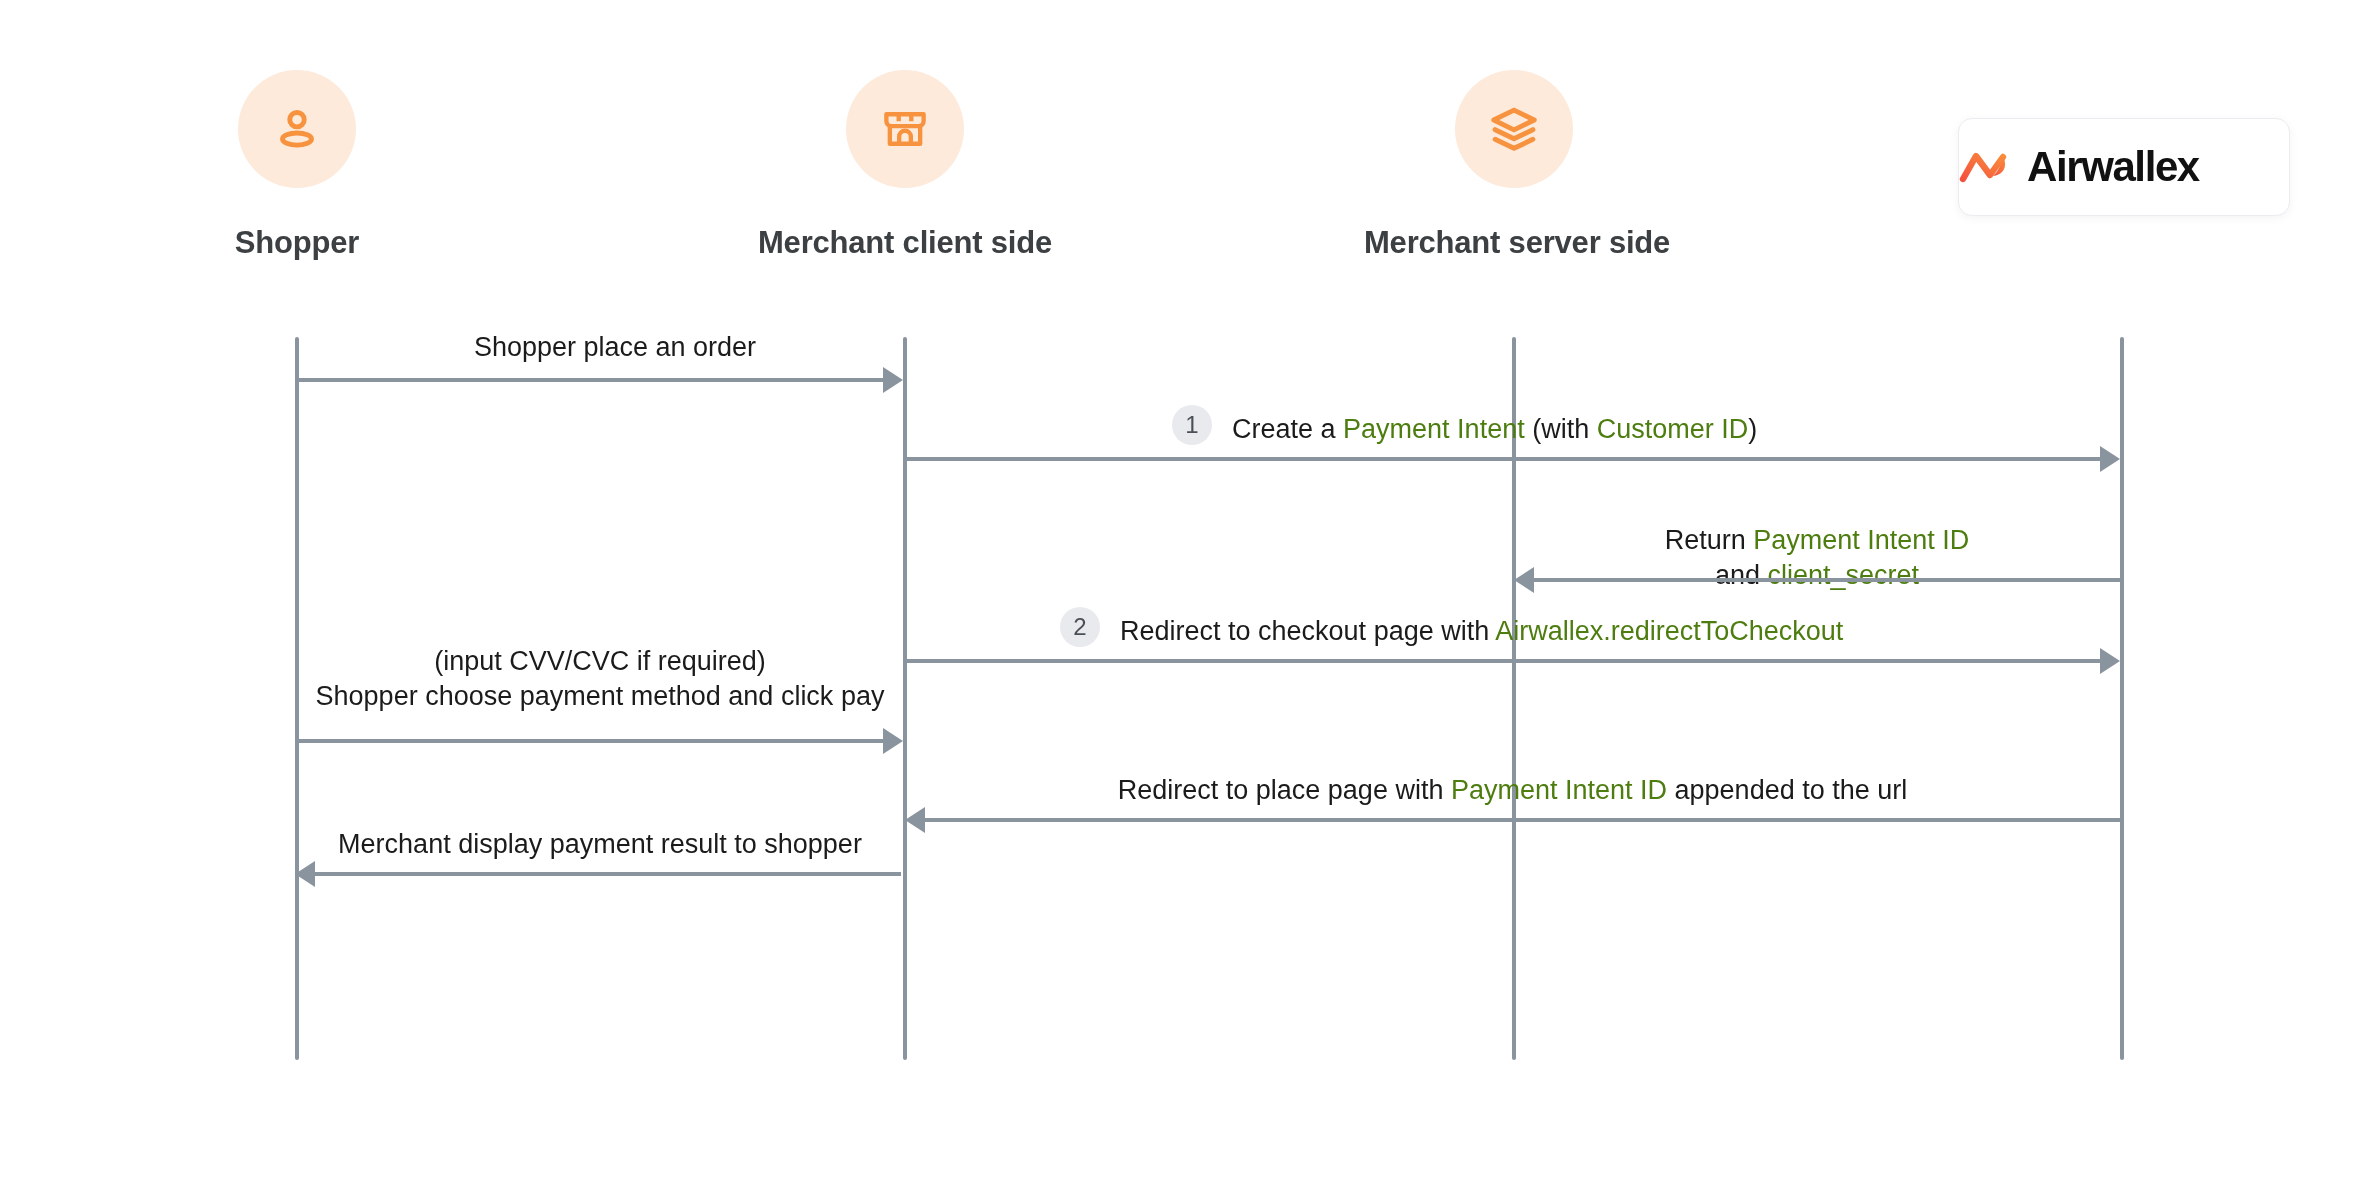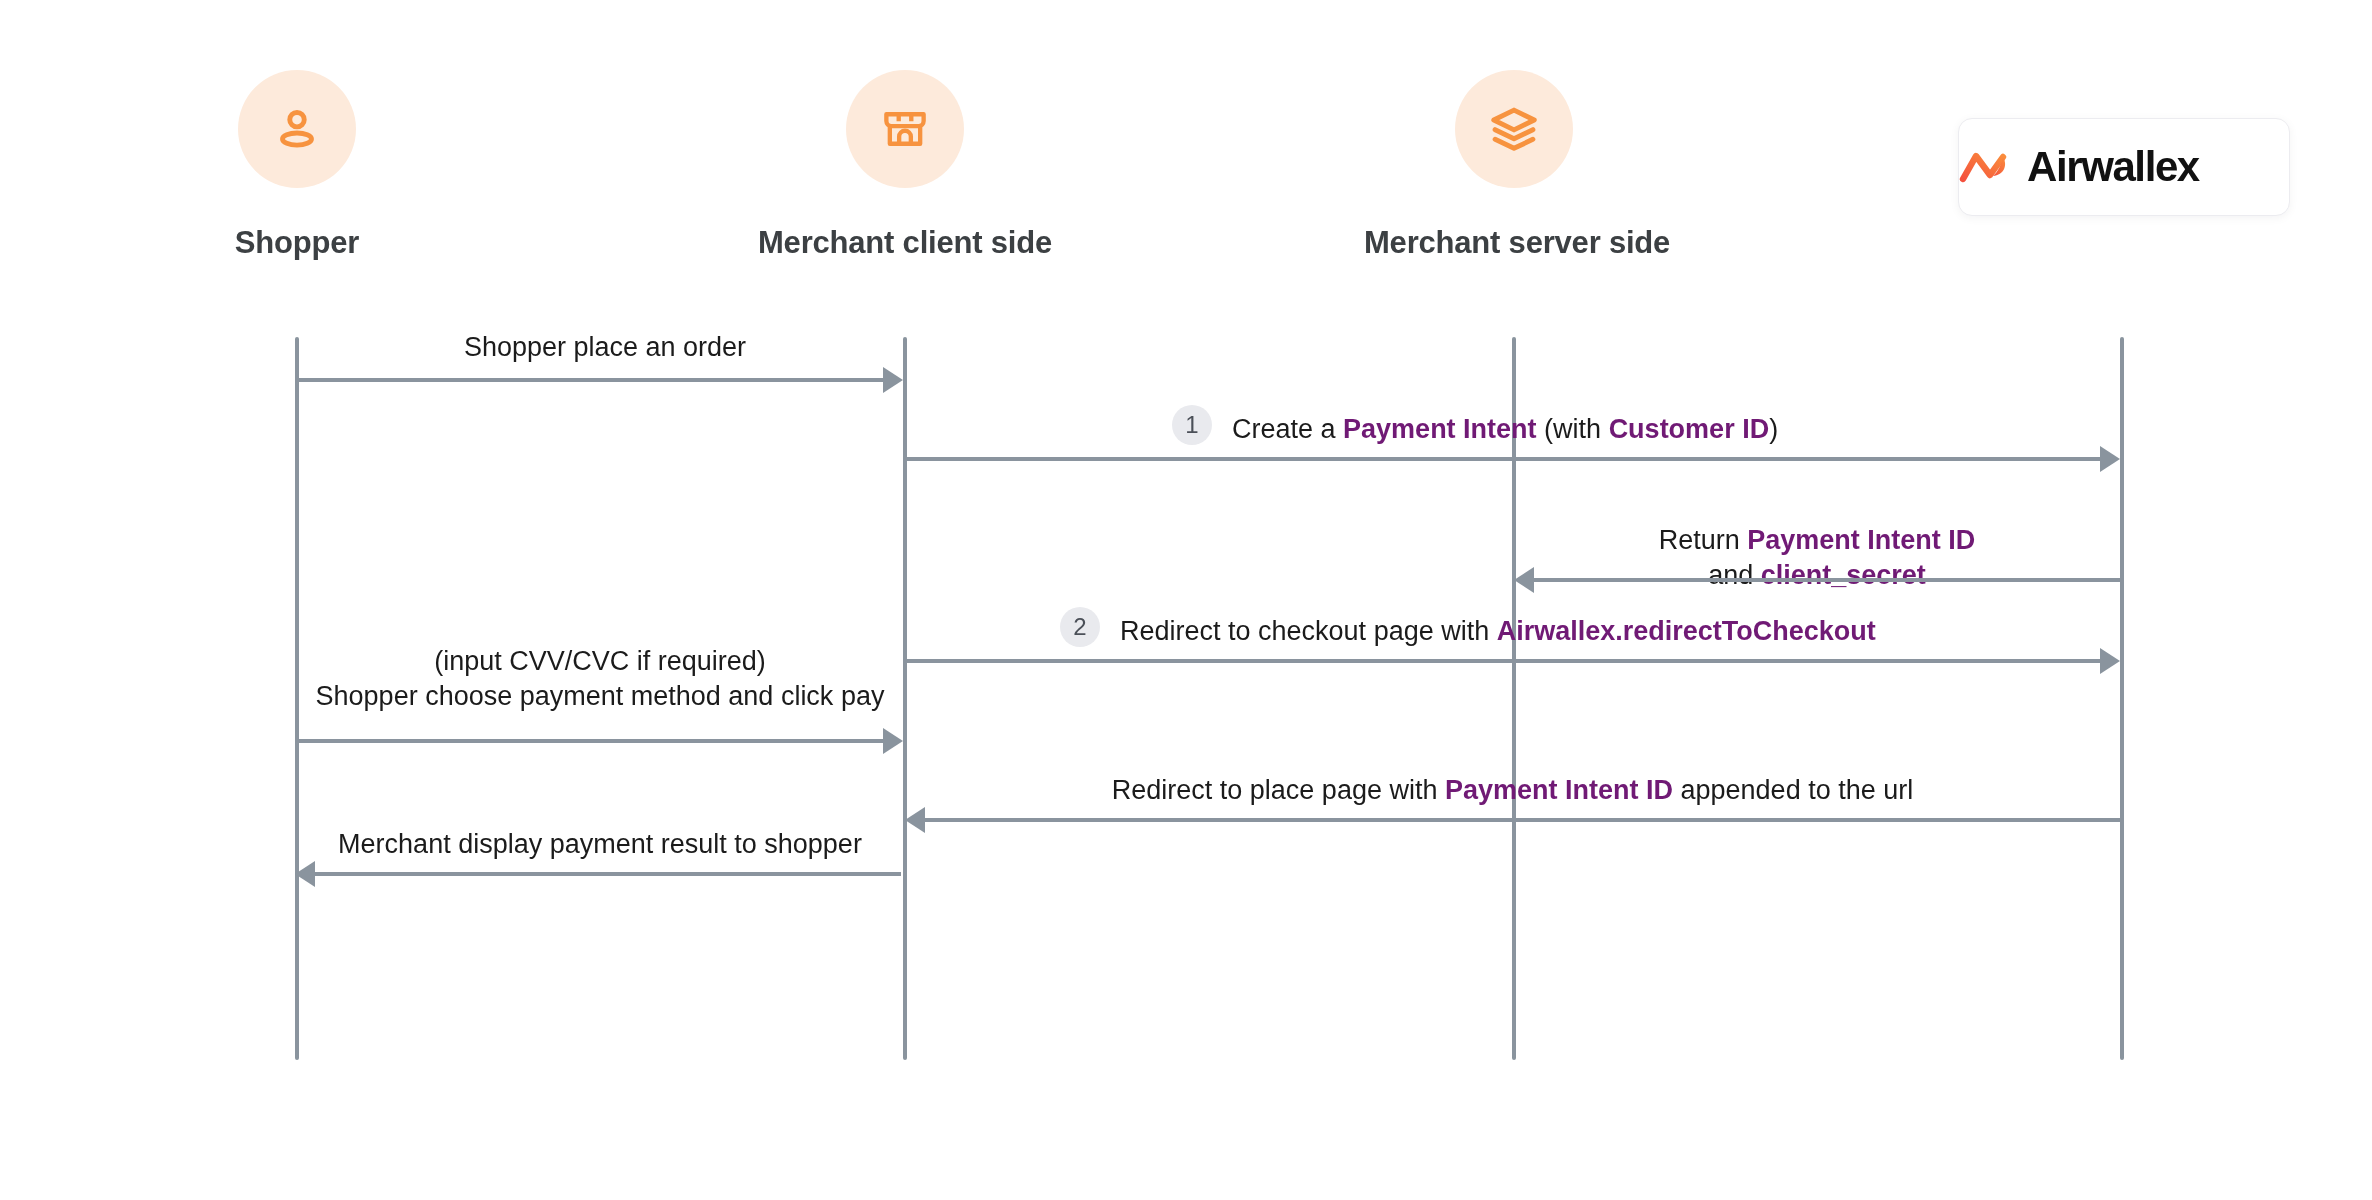--- a/index.html
+++ b/index.html
@@ -80,22 +80,22 @@
   
   .msg-label {
     position: absolute;
     font-size: 27px;
     color: #1b1b1b;
     white-space: nowrap;
     line-height: 1.28;
   }
   .msg-label.centered { text-align: center; }
   .tok-hl {
-    color: #701a75;
-    font-weight: bold;
+    color: #4d7c0f;
+    font-weight: normal;
   }
 
   .step-badge {
     position: absolute;
     width: 40px;
     height: 40px;
     border-radius: 50%;
     background: #e9eaee;
     color: #4b5058;
     font-size: 24px;
@@ -175,21 +175,21 @@
       <path d="M44 11 C49 19 45 29 34 30 C39 26 42 19 44 11 Z" fill="url(#awGrad)"></path>
     </svg>
     <div class="brand-word">Airwallex</div>
   </div>
 
   <div class="lifeline" style="left:295px;  top:337px; height:723px;"></div>
   <div class="lifeline" style="left:903px;  top:337px; height:723px;"></div>
   <div class="lifeline" style="left:1512px; top:337px; height:723px;"></div>
   <div class="lifeline" style="left:2120px; top:337px; height:723px;"></div>
 
-  <div class="msg-label centered" style="left:302px; top:330px; width:606px;">
+  <div class="msg-label centered" style="left:312px; top:330px; width:606px;">
     <span><span>Shopper place an order</span></span>
   </div>
   <div class="arrow" style="left:297px; top:378px; width:588px;"></div>
   <div class="arrowhead right" style="left:883px; top:367px;"></div>
 
   <div class="step-badge" style="left:1172px; top:405px;">1</div>
   <div class="msg-label" style="left:1232px; top:412px;">
     <span><span>Create a </span><span class="tok-hl">Payment Intent</span><span> (with </span><span class="tok-hl">Customer ID</span><span>)</span></span>
   </div>
   <div class="arrow" style="left:905px; top:457px; width:1197px;"></div>

